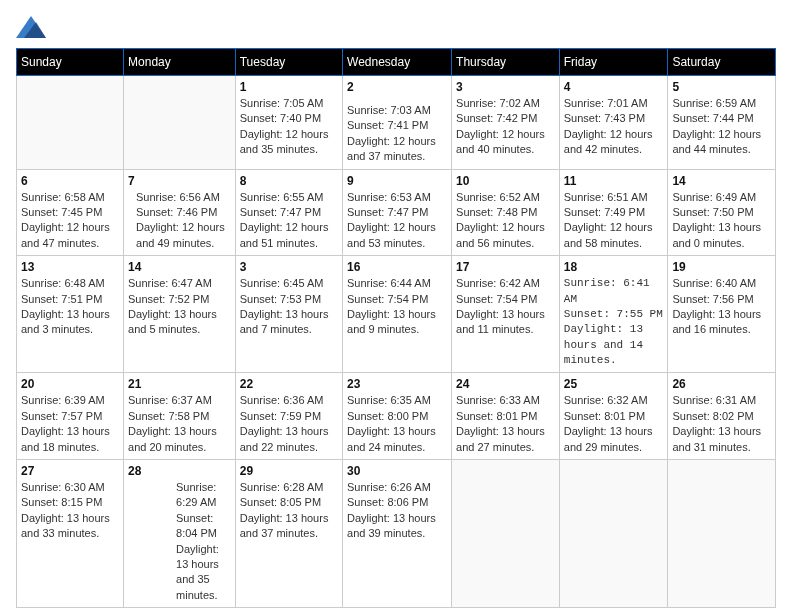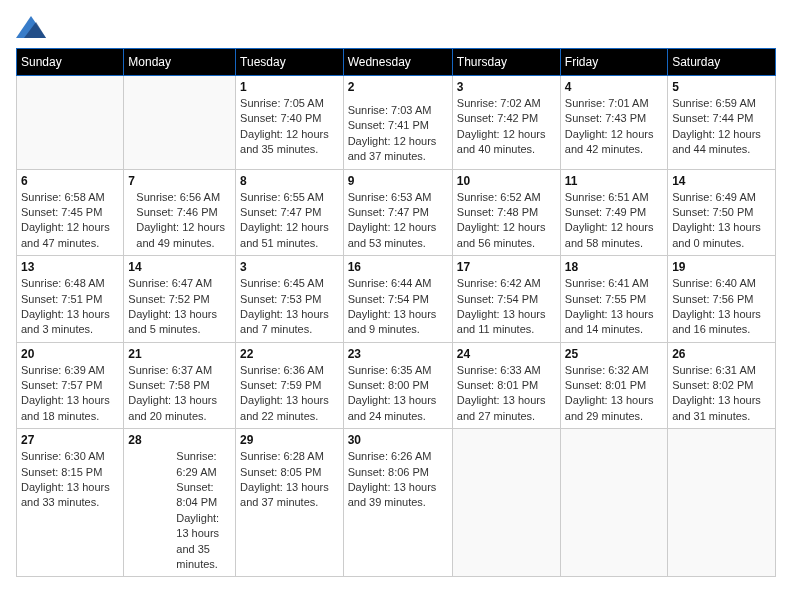--- a/index.html
+++ b/index.html
@@ -220,21 +220,21 @@
 Daylight: 13 hours and 9 minutes.</div>
         </td>
         <td>
           <div class="day-number">17</div>
           <div class="day-info" style="white-space: pre-line;">Sunrise: 6:42 AM
 Sunset: 7:54 PM
 Daylight: 13 hours and 11 minutes.</div>
         </td>
         <td>
           <div class="day-number">18</div>
-          <div class="day-info" style="white-space: pre-line;">Sunrise: 6:41 AM
+          <div class="day-info" style="white-space: pre-line; font-family: Liberation Mono, monospace;">Sunrise: 6:41 AM
 Sunset: 7:55 PM
 Daylight: 13 hours and 14 minutes.</div>
         </td>
         <td>
           <div class="day-number">19</div>
           <div class="day-info" style="white-space: pre-line;">Sunrise: 6:40 AM
 Sunset: 7:56 PM
 Daylight: 13 hours and 16 minutes.</div>
         </td>
       </tr>

